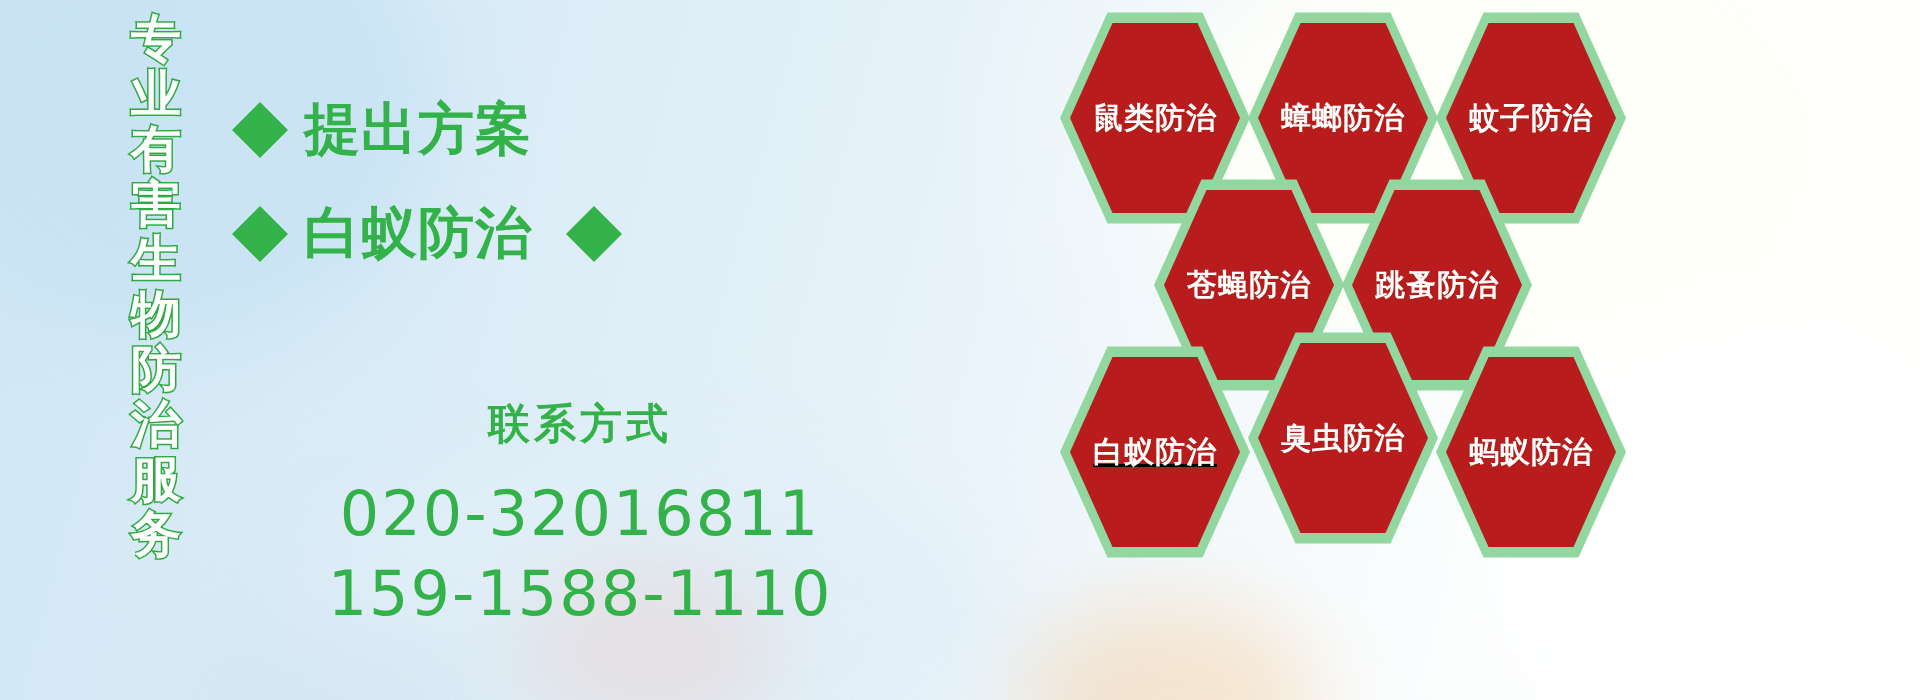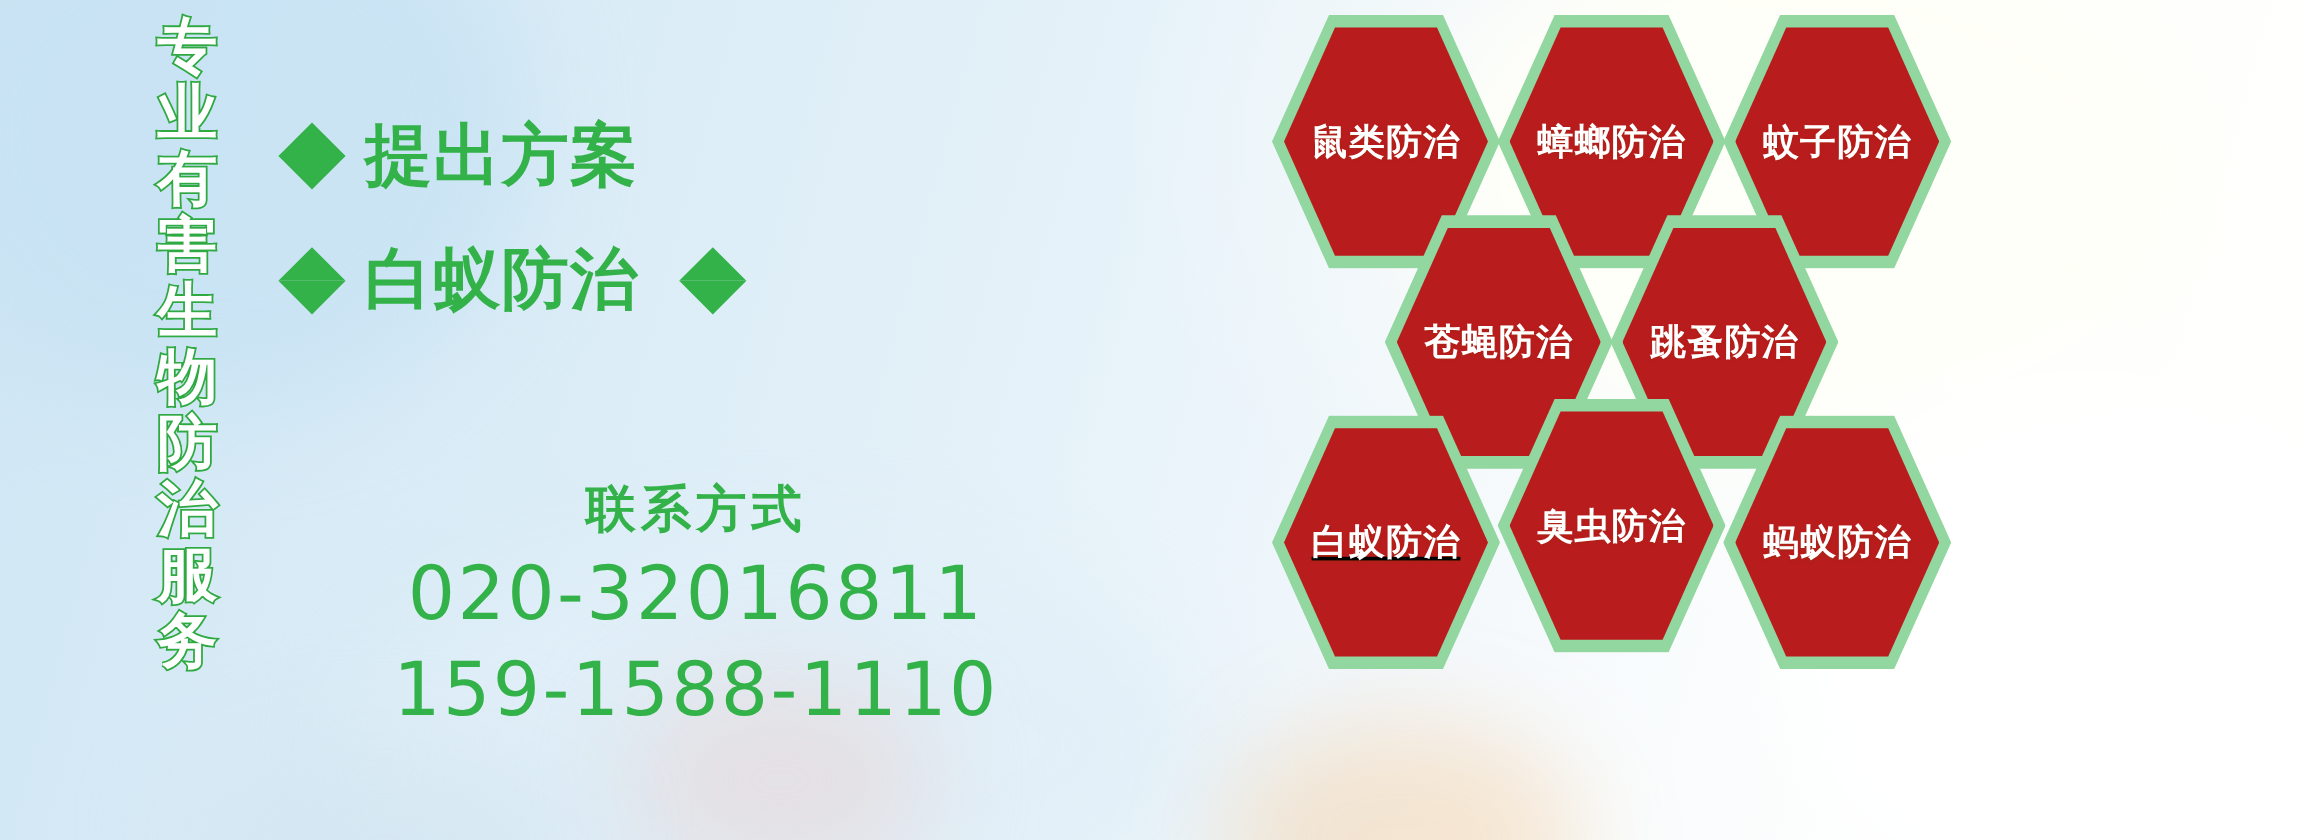--- a/index.html
+++ b/index.html
@@ -124,21 +124,21 @@
     font-family:"DejaVu Sans","Liberation Sans",sans-serif;
   }
   .phone {
     font-size:62px;
     font-weight:normal;
     color:#34b24a;
     letter-spacing:2px;
     line-height:1.28;
     font-family:"DejaVu Sans","Liberation Sans",sans-serif;
   }
-  #phone-1 { margin-top:7px; }
+  #phone-1 { margin-top:26px; }
 
   
   #honeycomb {
     position:absolute;
     left:1060px;
     top:0px;
     width:700px;
     height:700px;
   }
   .hex {

